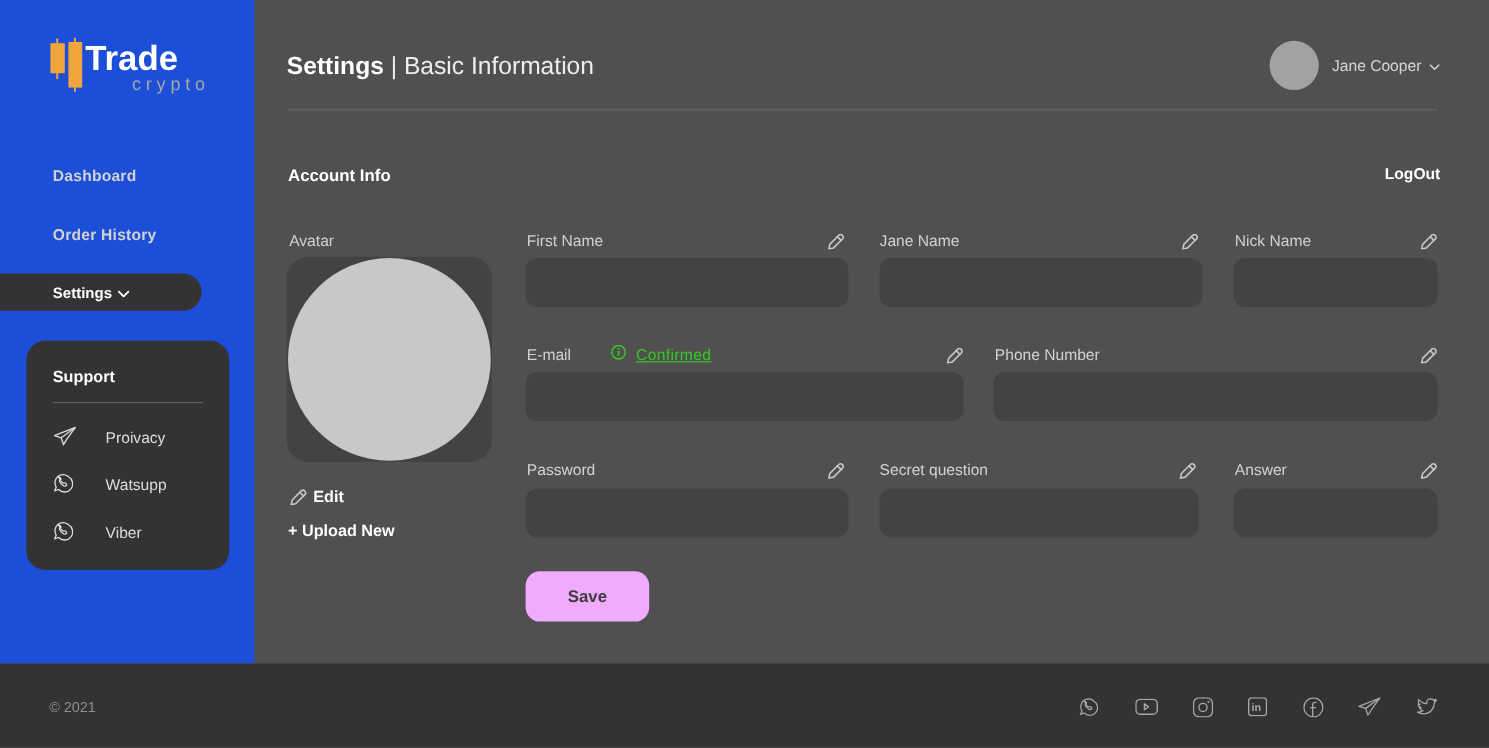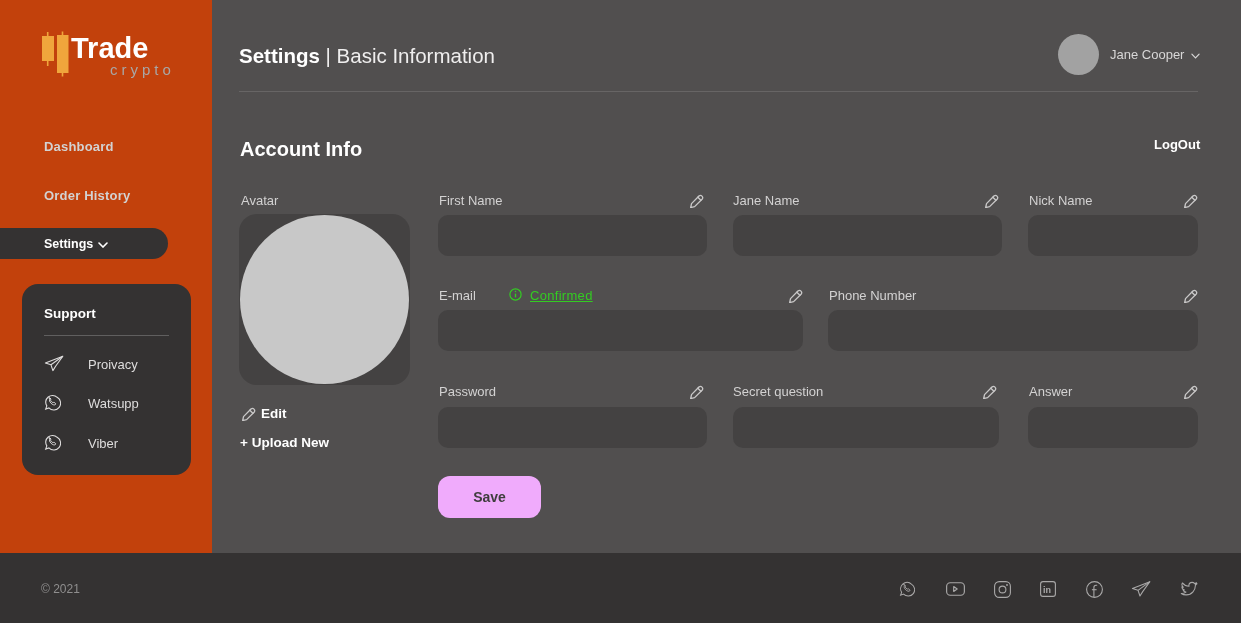--- a/index.html
+++ b/index.html
@@ -1,39 +1,39 @@
 <!DOCTYPE html>
 <html><head>
 <meta charset="utf-8">
 <style>
 * { margin:0; padding:0; box-sizing:border-box; }
 html,body { width:1241px; height:623px; overflow:hidden; }
 body { font-family:"Liberation Sans", sans-serif; background:#514F4F; position:relative; }
 
 
-#sidebar { position:absolute; left:0; top:0; width:212px; height:553px; background:#c2410c; }
+#sidebar { position:absolute; left:0; top:0; width:212px; height:553px; background:#1d4ed8; }
 .navitem { position:absolute; left:44px; font-size:13px; font-weight:bold; color:#D3D2D2; letter-spacing:.2px; }
 #pill { position:absolute; left:-18px; top:228px; width:186px; height:31px; background:#343232; border-radius:16px; }
 #pill span { position:absolute; left:62px; top:9px; font-size:12.5px; font-weight:bold; color:#fff; }
 #support { position:absolute; left:22px; top:284px; width:169px; height:191px; background:#343232; border-radius:16px; }
 #support .ttl { position:absolute; left:22px; top:22px; font-size:13.5px; font-weight:bold; color:#fff; }
 #support .div { position:absolute; left:22px; top:51px; width:125px; height:1px; background:rgba(255,255,255,.22); }
 .suprow { position:absolute; left:22px; width:140px; height:18px; color:#DEDDDD; font-size:13px; }
 .suprow svg { position:absolute; left:0; top:0; }
 .suprow span { position:absolute; left:44px; top:2px; }
 
 
 #main { position:absolute; left:0; top:0; width:1241px; height:553px; }
 #hdr-title { position:absolute; left:239px; top:44px; font-size:20.5px; color:#fff; }
 #hdr-title b { font-weight:bold; }
 #hdr-title .lt { color:#EFEEEE; }
 #hdr-div { position:absolute; left:239px; top:91px; width:959px; height:1px; background:rgba(255,255,255,.13); }
 #juser-av { position:absolute; left:1058px; top:34px; width:41px; height:41px; border-radius:50%; background:#A2A2A2; }
 #juser-nm { position:absolute; left:1110px; top:47px; font-size:13px; color:#D8D7D7; }
-#acct { position:absolute; left:240px; top:138px; font-size:20px; font-weight:bold; color:#fff; }
+#acct { position:absolute; left:240px; top:138px; font-size:14px; font-weight:bold; color:#fff; }
 #logout { position:absolute; left:1154px; top:137px; width:44px; text-align:right; font-size:13px; font-weight:bold; color:#fff; }
 
 
 #av-lbl { position:absolute; left:241px; top:193px; font-size:13px; color:#D3D2D2; }
 #av-sq { position:absolute; left:239px; top:214px; width:171px; height:171px; border-radius:18px; background:#444242; }
 #av-ci { position:absolute; left:1px; top:1px; width:169px; height:169px; border-radius:50%; background:#C8C8C8; }
 #av-edit { position:absolute; left:240px; top:405px; }
 #av-edit span { position:absolute; left:21px; top:1px; font-size:13.5px; font-weight:bold; color:#fff; }
 #av-upl { position:absolute; left:240px; top:435px; font-size:13.5px; font-weight:bold; color:#fff; }
 

